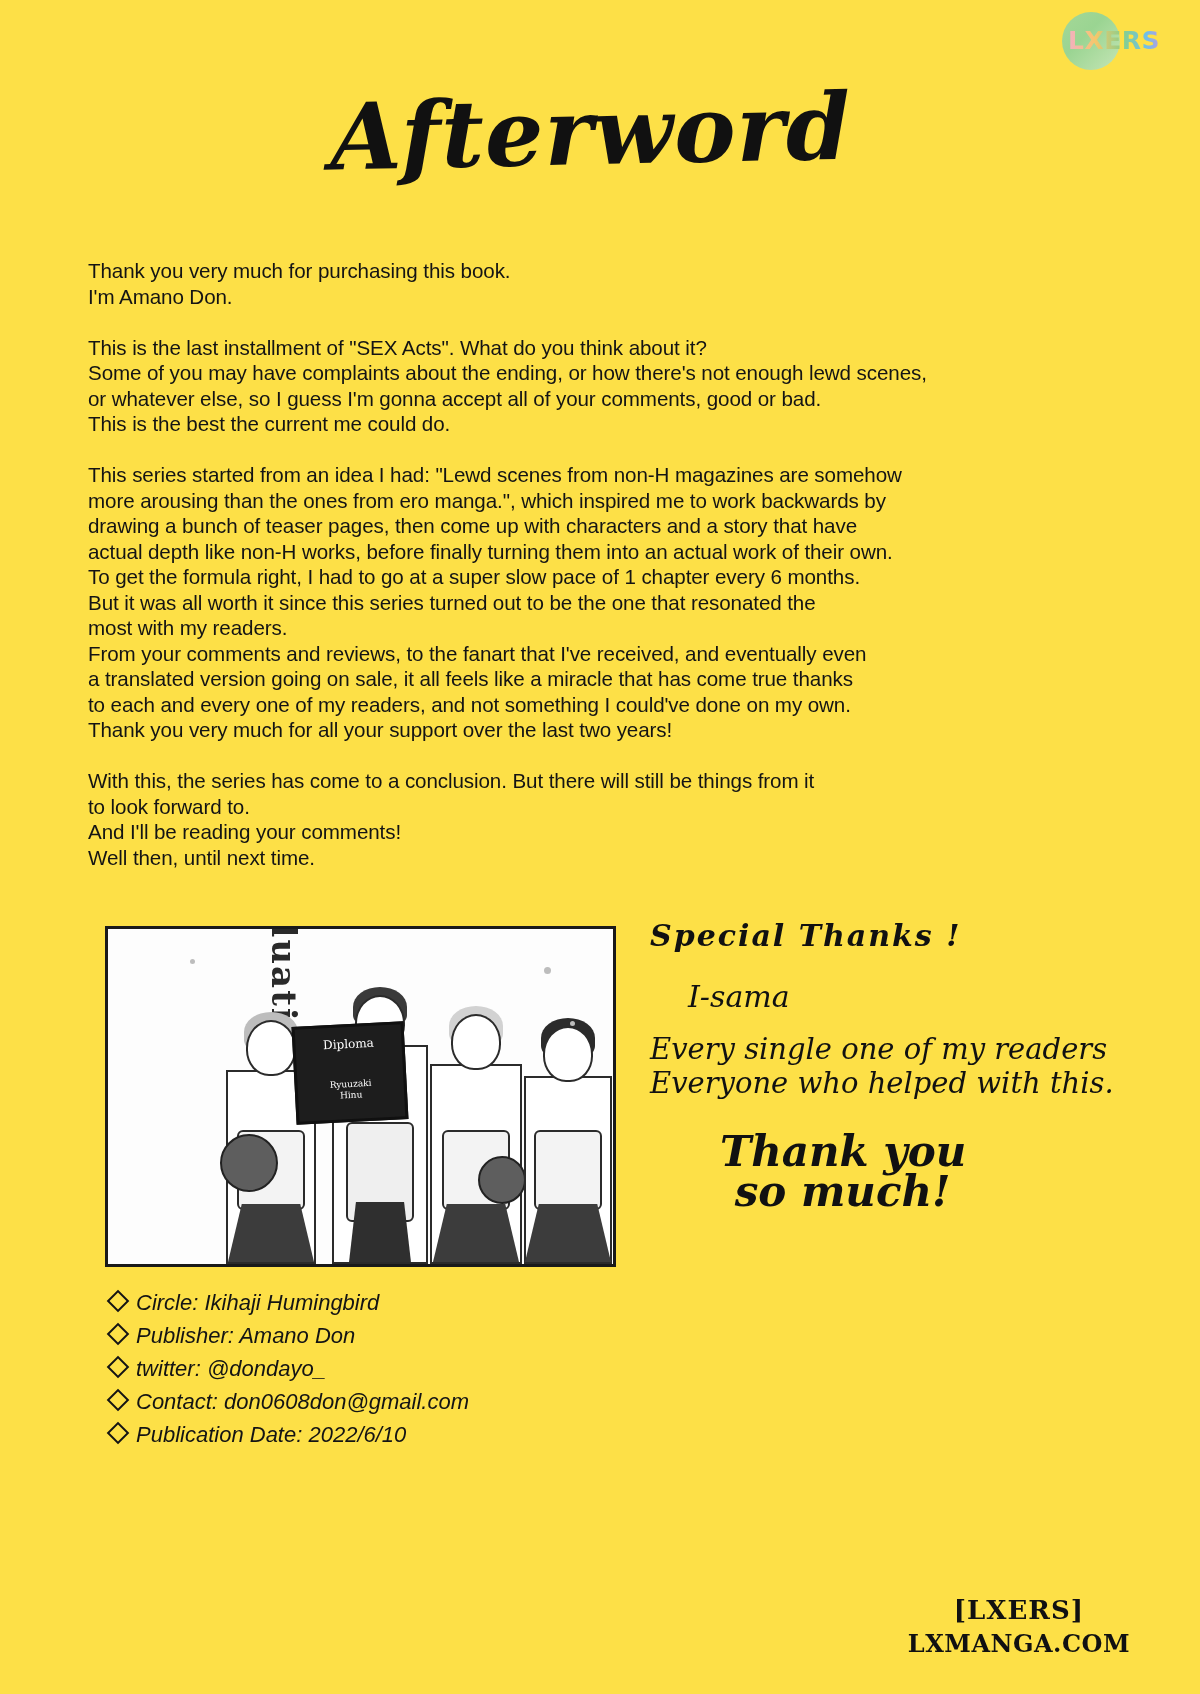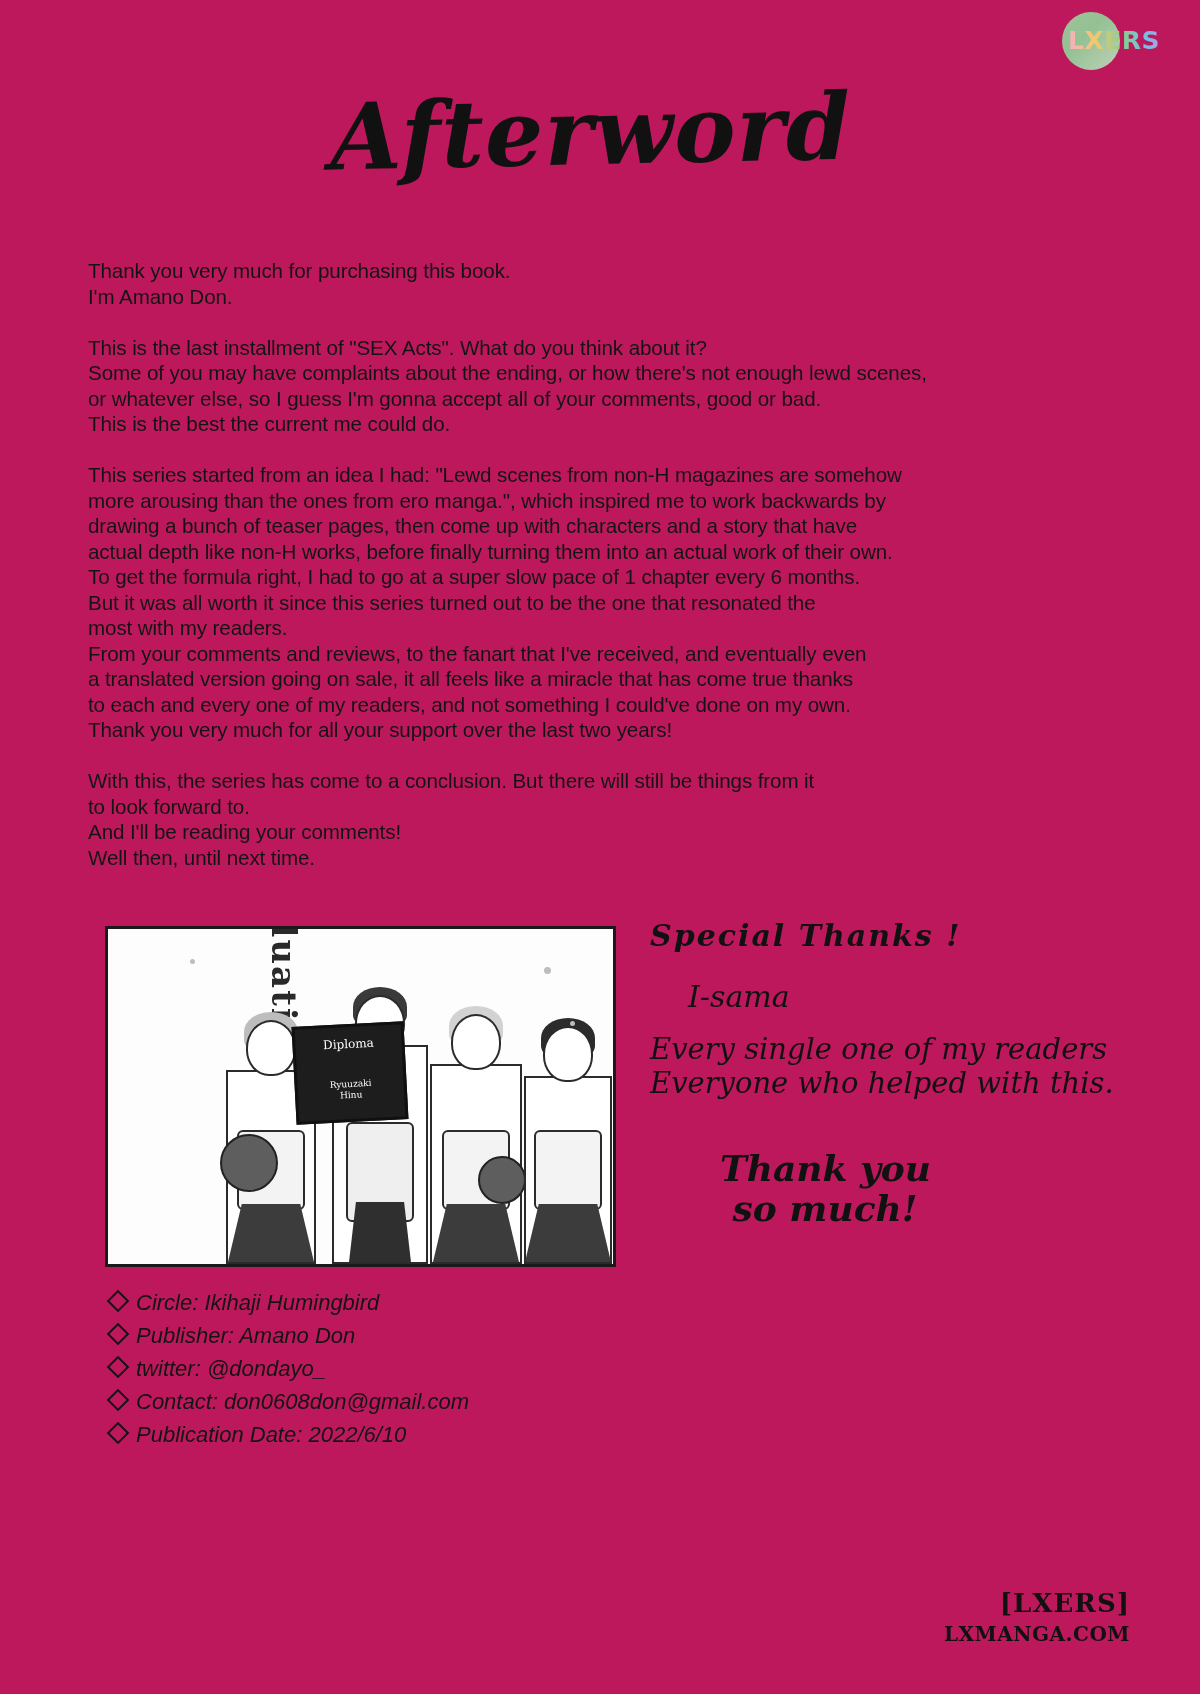--- a/index.html
+++ b/index.html
@@ -12,21 +12,21 @@
     height: 1694px;
     font-family: "Liberation Sans", sans-serif;
     position: relative;
     overflow: hidden;
   }
   .page {
     position: absolute;
     left: 0; top: 0;
     width: 1200px;
     height: 1694px;
-    background: #be185d;
+    background: #fde047;
     overflow: hidden;
   }
   .watermark-top {
     position: absolute;
     right: 32px;
     top: 10px;
     width: 112px;
     height: 62px;
   }
   .wm-circle {
@@ -216,23 +216,23 @@
     white-space: pre-wrap;
   }
   .thanks-name {
     font-size: 30px;
     font-style: italic;
     margin-left: 38px;
     margin-top: 26px;
     margin-bottom: 18px;
   }
   .thanks-big {
-    margin-top: 48px;
+    margin-top: 32px;
     margin-left: 70px;
-    font-size: 36px;
+    font-size: 42px;
     font-style: italic;
     font-weight: bold;
     line-height: 40px;
     white-space: pre-wrap;
   }
 
   .credits {
     position: absolute;
     left: 110px;
     top: 1286px;
@@ -253,28 +253,28 @@
     transform: rotate(45deg);
     margin-right: 10px;
     flex: 0 0 auto;
     position: relative;
     top: -1px;
   }
 
   .footer {
     position: absolute;
     right: 70px;
-    bottom: 48px;
-    text-align: right;
+    bottom: 36px;
+    text-align: center;
     font-family: "DejaVu Serif", serif;
     font-weight: bold;
     color: #111;
   }
   .footer .f1 { font-size: 26px; letter-spacing: 1px; }
-  .footer .f2 { font-size: 20px; letter-spacing: 0.5px; margin-top: 4px; }
+  .footer .f2 { font-size: 24px; letter-spacing: 0.5px; margin-top: 4px; }
 </style>
 </head>
 <body>
 
 <div class="page">
 
   <div class="watermark-top">
     <div class="wm-circle"></div>
     <div class="wm-text">LXERS</div>
   </div>

